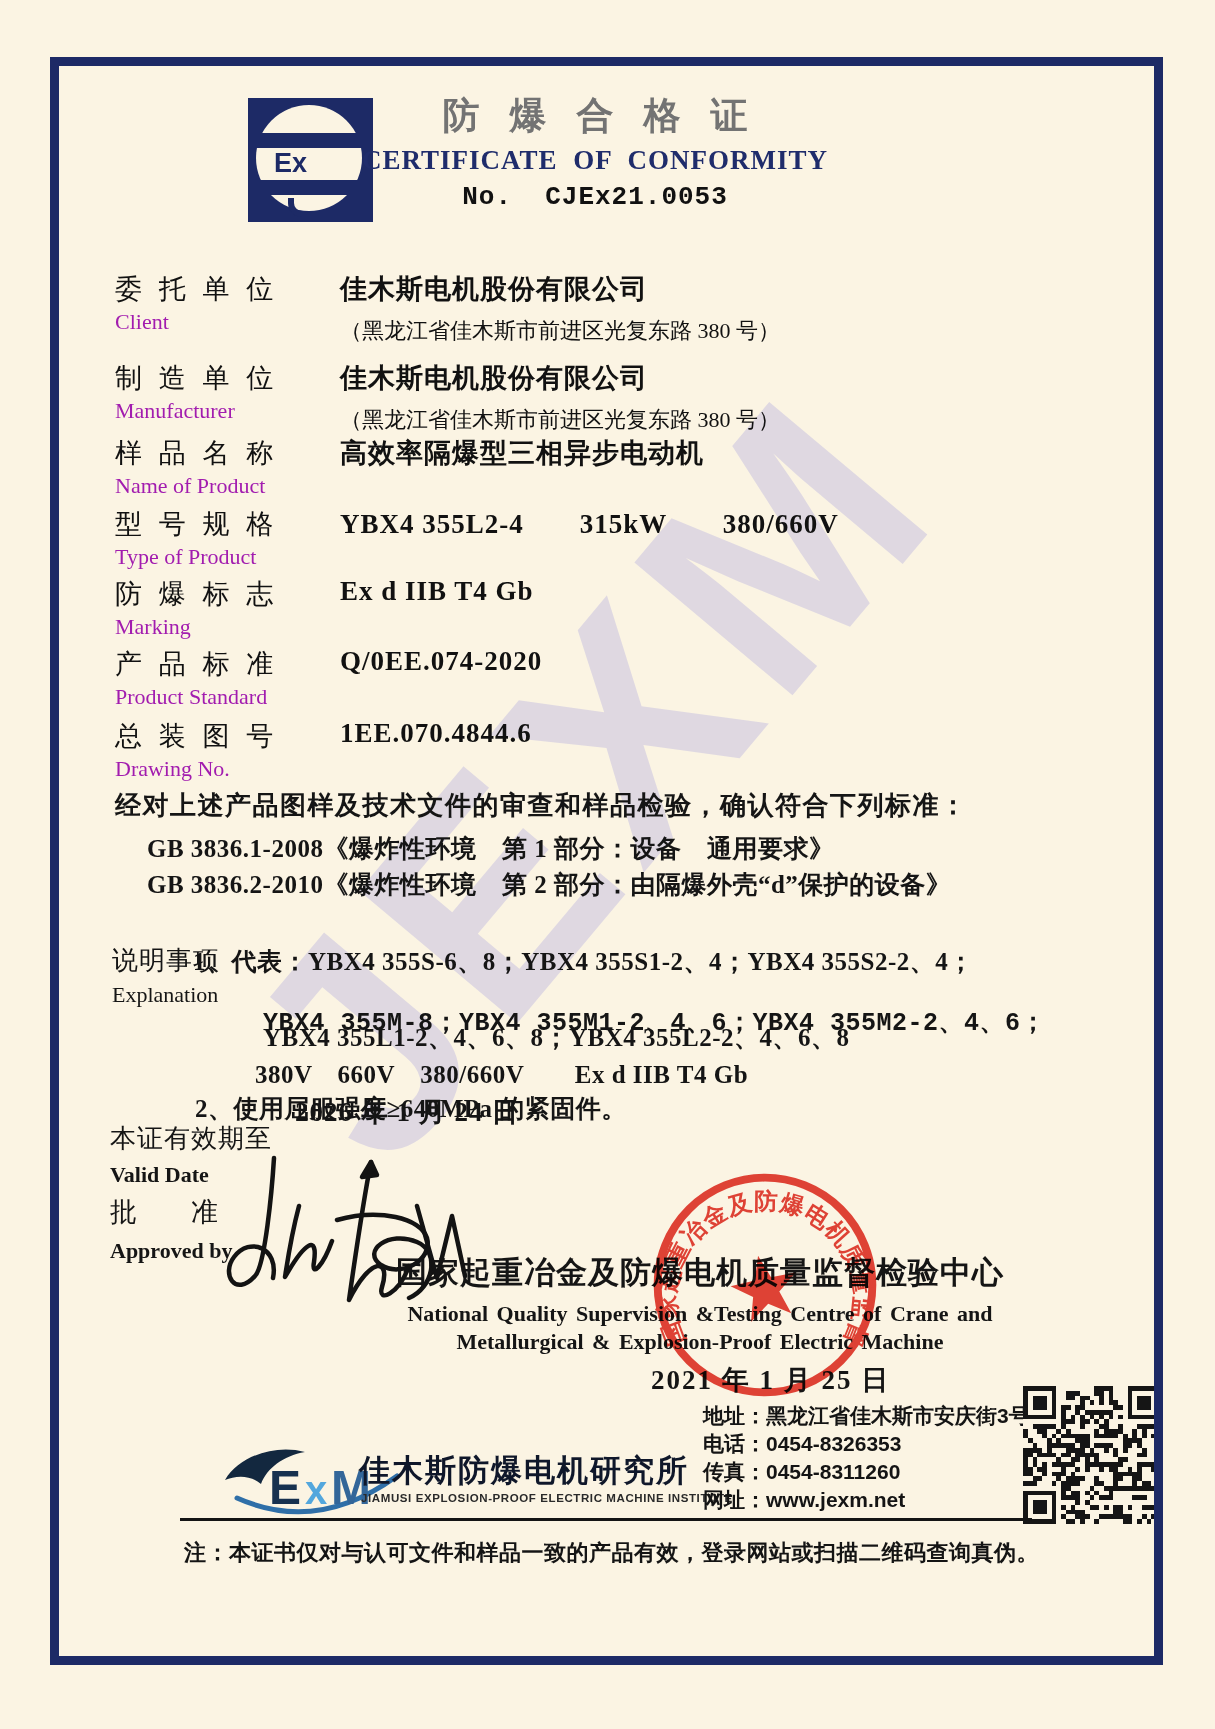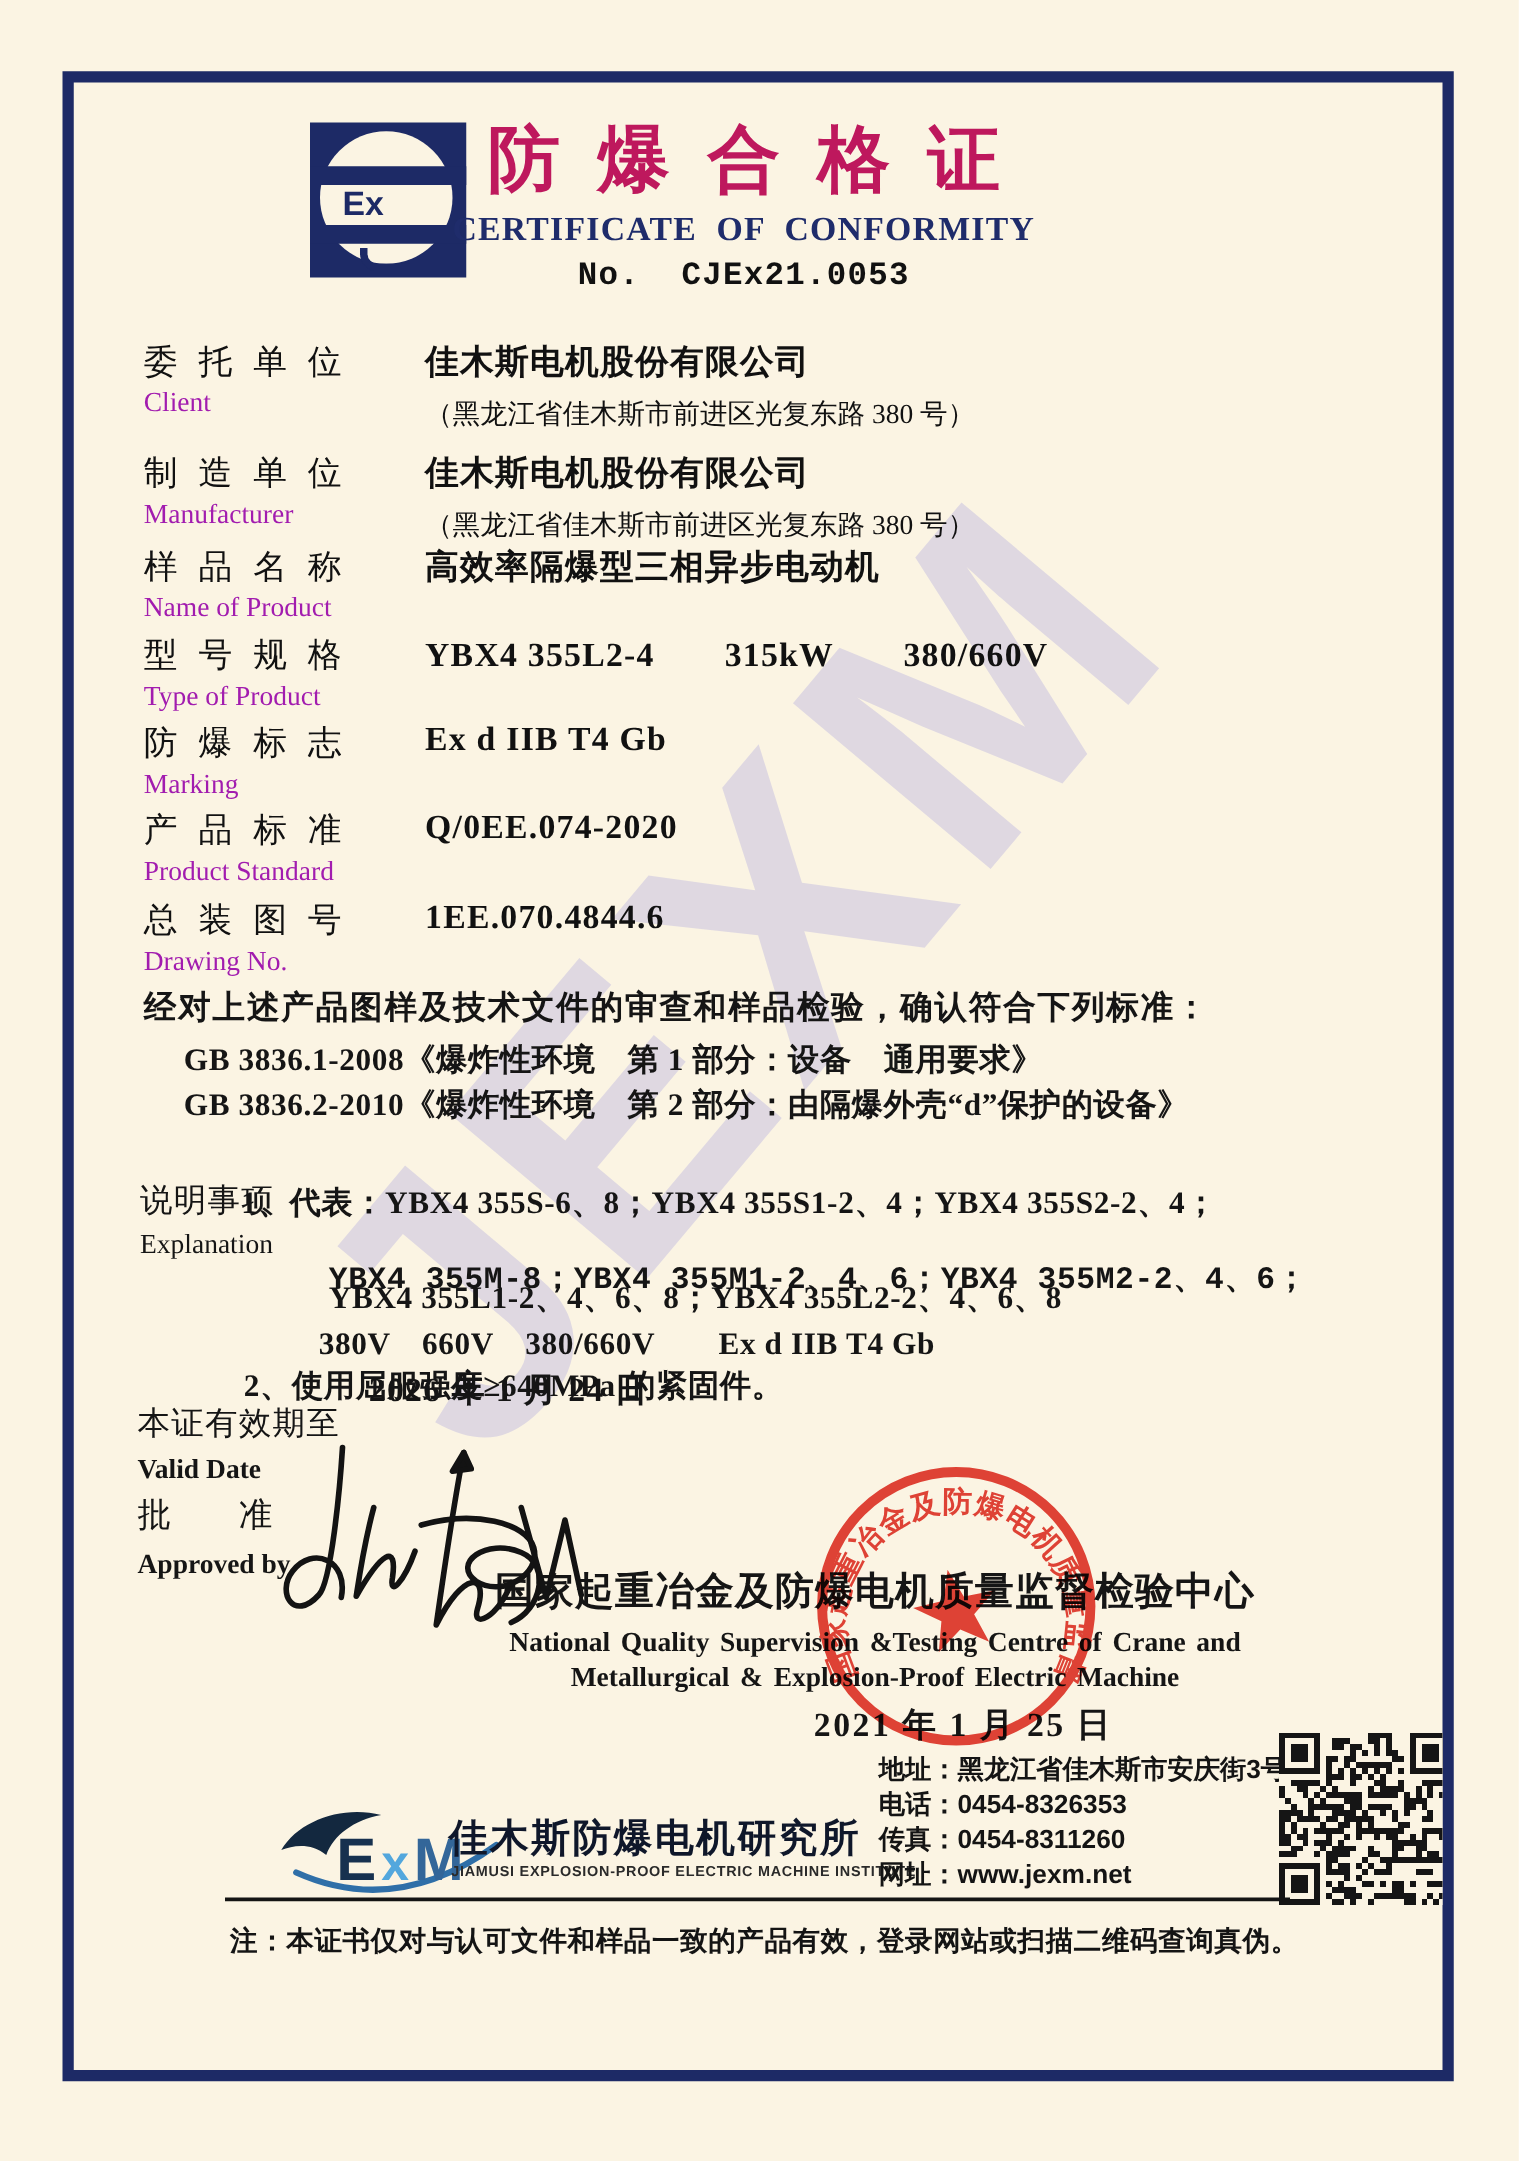--- a/index.html
+++ b/index.html
@@ -32,21 +32,21 @@
   .cert-logo .ex{
     position:absolute;left:26px;top:50px;font-size:27px;font-weight:bold;color:#1d2a66;
     font-family:"Liberation Sans","DejaVu Sans",sans-serif;letter-spacing:0;
   }
   .cert-logo .jhook{
     position:absolute;left:40px;top:100px;width:34px;height:13px;
     border-left:6px solid #1d2a66;border-bottom:6px solid #1d2a66;border-radius:0 0 0 14px;
   }
   
   .title-group{position:absolute;left:256px;top:30px;width:560px;text-align:center;z-index:2;}
-  .title-cn{font-size:58px;font-weight:bold;color:#be185d;letter-spacing:30px;text-indent:30px;line-height:1.1;}
+  .title-cn{font-size:37px;font-weight:bold;color:#737373;letter-spacing:30px;text-indent:30px;line-height:1.1;}
   .title-en{font-size:27px;font-weight:bold;color:#1f2c6b;letter-spacing:1px;word-spacing:8px;margin-top:8px;}
   .cert-no{font-size:26px;font-weight:bold;color:#111;margin-top:6px;letter-spacing:1px;font-family:Liberation Mono, monospace;}
   
   .field{position:absolute;left:56px;width:1000px;z-index:2;}
   .flabel{position:absolute;left:0;top:0;width:225px;}
   .flabel .cn{font-size:27px;letter-spacing:5px;color:#111;}
   .flabel .en{font-size:22px;margin-top:2px;color:#a21caf;}
   .fvalue{position:absolute;left:225px;top:0;width:760px;}
   .fvalue .main{font-size:27px;font-weight:bold;color:#111;letter-spacing:1px;}
   .fvalue .sub{font-size:22px;margin-top:9px;color:#111;}

